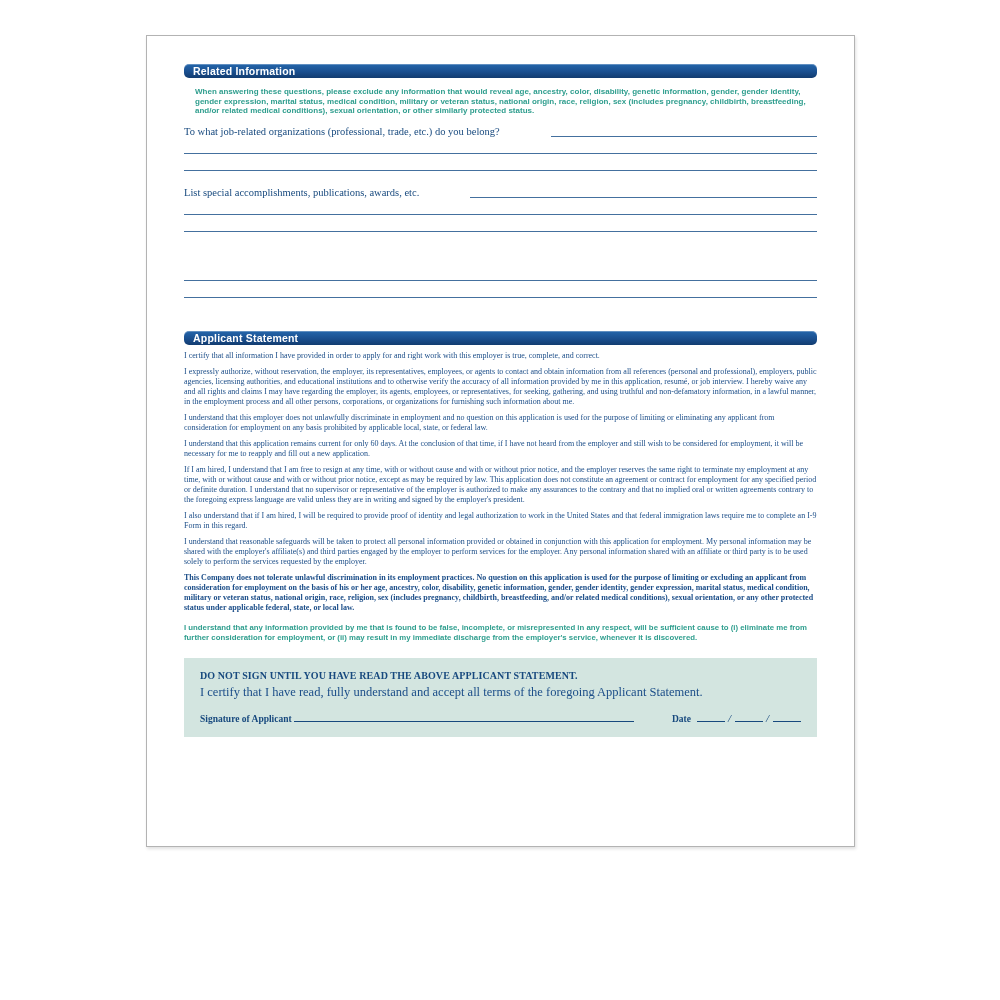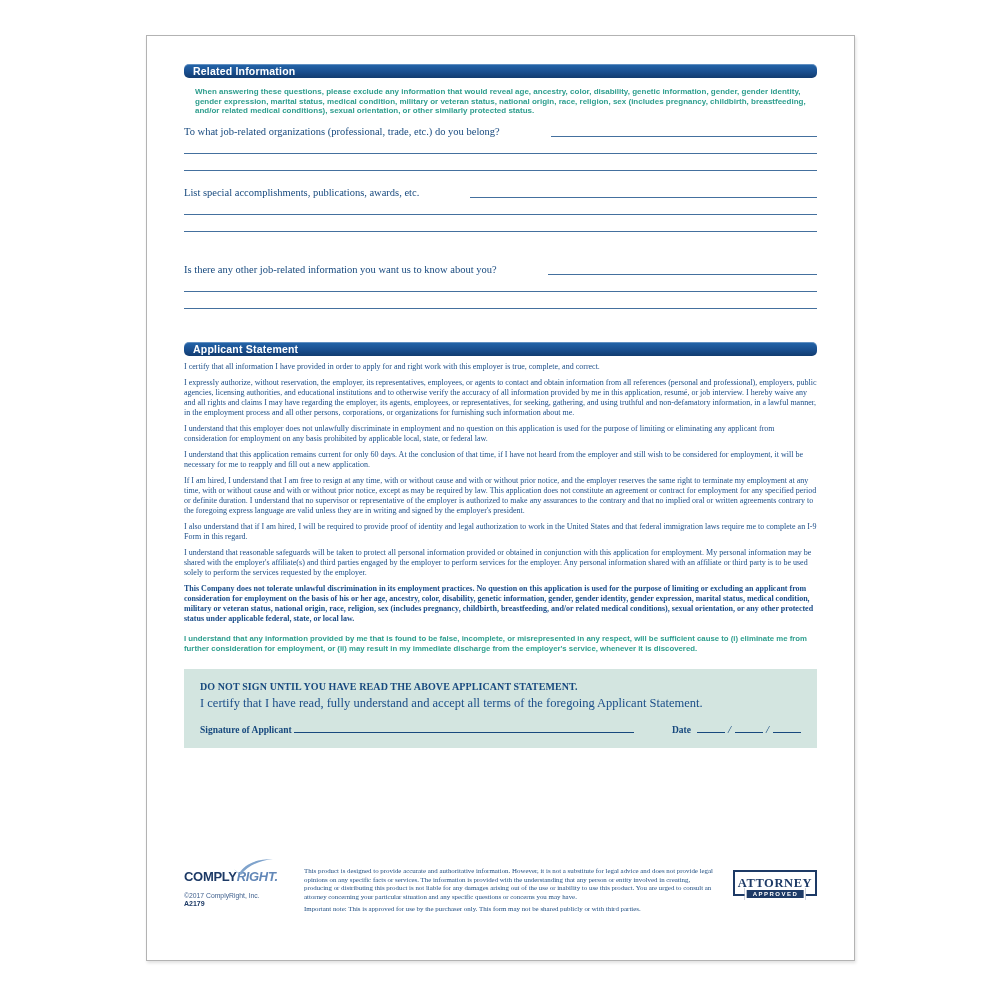--- a/index.html
+++ b/index.html
@@ -1,19 +1,19 @@
 <!DOCTYPE html>
 <html><head>
 <meta charset="utf-8">
 <style>
   * { margin:0; padding:0; box-sizing:border-box; }
   html,body { background:#ffffff; width:1000px; height:1000px; }
   .canvas { position:relative; width:1000px; height:1000px; background:#fff; font-family:"Liberation Serif", serif; }
   .sheet {
-    position:absolute; left:146px; top:35px; width:709px; height:926px;
+    position:absolute; left:146px; top:35px; width:709px; height:812px;
     background:#fff; border:1px solid #b3b3b3; box-shadow:1px 2px 3px rgba(0,0,0,.12);
     padding:28px 37px 0 37px; overflow:hidden;
   }
   .section-bar {
     height:14px; line-height:14px; border-radius:5px; padding-left:9px;
     background:linear-gradient(180deg,#2466ab 0%,#1a4f8f 55%,#123c70 100%);
     box-shadow:inset 0 1px 0 rgba(255,255,255,.28);
     font-family:"Liberation Sans", sans-serif; font-weight:bold; font-size:10.5px;
     color:#ffffff; letter-spacing:.2px;
   }
@@ -95,24 +95,20 @@
       <div class="q-row">
         <span class="q-label">List special accomplishments, publications, awards, etc.</span>
         <span class="fill-line"></span>
       </div>
       <div class="answer-line"></div>
       <div class="answer-line"></div>
     </div>
 
 
     <div class="question q4">
-      <div class="q-row">
-        <span class="q-label">Is there any other job-related information you want us to know about you?</span>
-        <span class="fill-line"></span>
-      </div>
       <div class="answer-line"></div>
       <div class="answer-line"></div>
     </div>
 
     <div class="section-bar bar2">
       <span>Applicant Statement</span>
     </div>
 
     <p class="stmt">I certify that all information I have provided in order to apply for and right work with this employer is true, complete, and correct.</p>
     <p class="stmt gap">I expressly authorize, without reservation, the employer, its representatives, employees, or agents to contact and obtain information from all references (personal and professional), employers, public agencies, licensing authorities, and educational institutions and to otherwise verify the accuracy of all information provided by me in this application, resumé, or job interview. I hereby waive any and all rights and claims I may have regarding the employer, its agents, employees, or representatives, for seeking, gathering, and using truthful and non-defamatory information, in a lawful manner, in the employment process and all other persons, corporations, or organizations for furnishing such information about me.</p>

